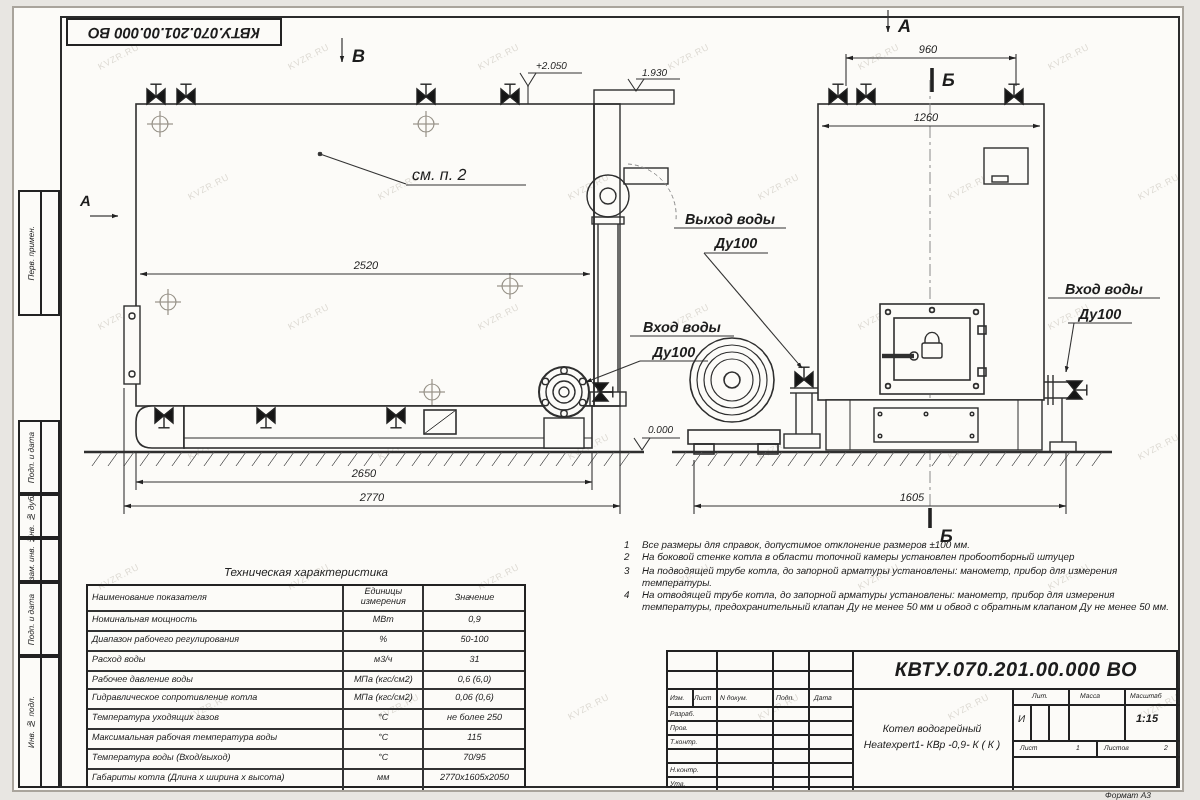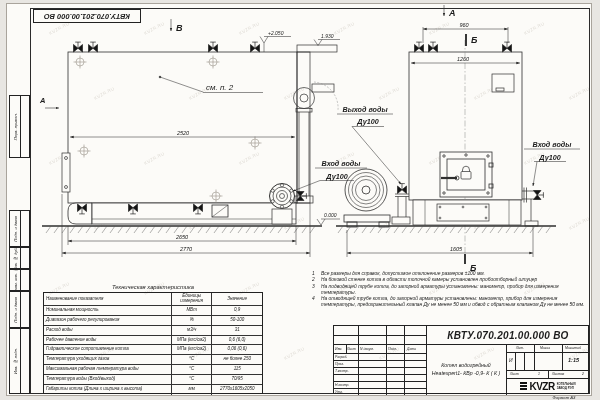--- a/index.html
+++ b/index.html
@@ -583,24 +583,16 @@
     </div>
     <div class="txt" style="left:182px;top:19.5px;">Лит.</div>
     <div class="txt" style="left:206px;top:19.5px;">Масса</div>
     <div class="txt" style="left:231px;top:19.5px;">Масштаб</div>
     <div class="litval" style="left:175px;top:31px;">И</div>
     <div class="scaleval" style="left:234px;top:31px;">1:15</div>
     <div class="txt" style="left:176px;top:46px;">Лист</div>
     <div class="txt" style="left:204px;top:46px;">1</div>
     <div class="txt" style="left:218px;top:46px;">Листов</div>
     <div class="txt" style="left:248px;top:46px;">2</div>
-    <div class="logo">
-      <span class="mark"></span>
-      <span class="kv">KVZR</span>
-      <span class="sub">
-        <span>КОТЕЛЬНЫЙ</span>
-        <span>ЗАВОД РЭП</span>
-      </span>
-    </div>
   </div>
 
   <div class="abs fmt z3">Формат  А3</div>
 </div>
 
 </body></html>

